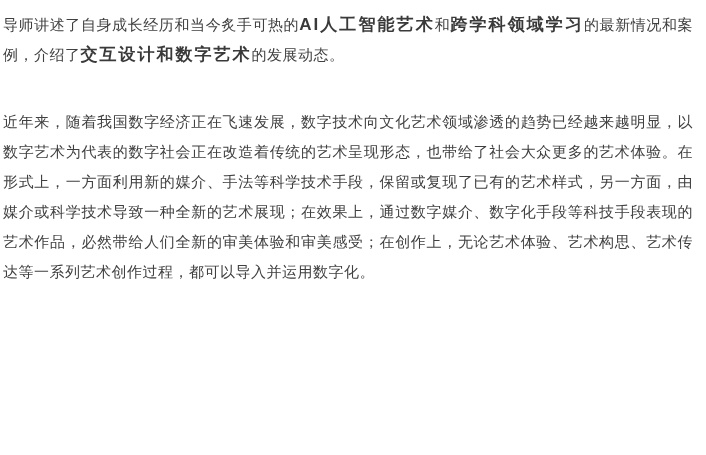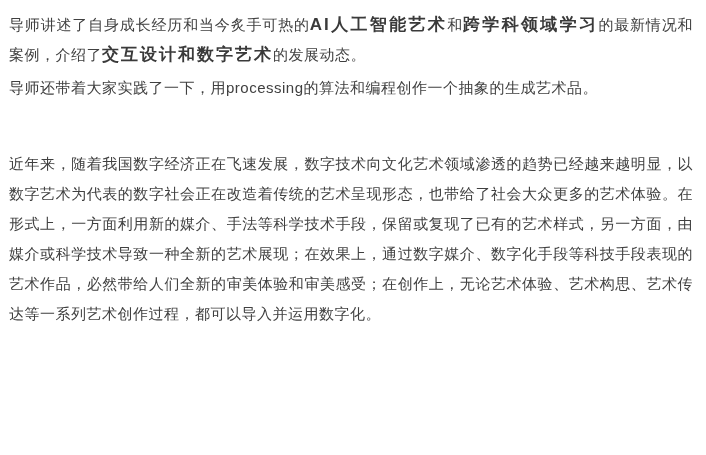--- a/index.html
+++ b/index.html
@@ -8,49 +8,48 @@
     background: #ffffff;
   }
   body {
     width: 706px;
     height: 455px;
     box-sizing: border-box;
     overflow: hidden;
     font-family: "Liberation Sans", sans-serif;
   }
   .article {
-    padding: 10px 13px 0 9px;
+    padding: 10px 13px 0 3px;
   }
   p.para {
     margin: 0;
     font-size: 15px;
     line-height: 30px;
     color: #404040;
     text-align: justify;
     letter-spacing: 0.5px;
   }
   p.para span { white-space: pre-wrap; }
   .kw {
     font-weight: bold;
     font-size: 17px;
     letter-spacing: 2px;
     color: #3a3a3a;
   }
   #p2 { margin-top: 0; }
   #p3 { margin-top: 3px; }
   .spacer-para { height: 30px; }
-  #p4 { margin-top: 16px; }
+  #p4 { margin-top: 7px; }
 </style>
 </head>
 <body>
 
 <div class="article">
 
   <p class="para" id="p1"><span>导师讲述了自身成长经历和当今炙手可热的</span><span class="kw">AI人工智能艺术</span><span>和</span><span class="kw">跨学科领域学习</span><span>的最新情况和案例，介绍了</span><span class="kw">交互设计和数字艺术</span><span>的发展动态。</span></p>
 
 
-  <p class="para" id="p3"><span>导师还带着大家实践了一下，用processing的算法和编程创作一个抽象的生成艺术品。</span></p>
 
   <p class="para spacer-para"></p>
 
   <p class="para" id="p4"><span>近年来，随着我国数字经济正在飞速发展，数字技术向文化艺术领域渗透的趋势已经越来越明显，以数字艺术为代表的数字社会正在改造着传统的艺术呈现形态，也带给了社会大众更多的艺术体验。在形式上，一方面利用新的媒介、手法等科学技术手段，保留或复现了已有的艺术样式，另一方面，由媒介或科学技术导致一种全新的艺术展现；在效果上，通过数字媒介、数字化手段等科技手段表现的艺术作品，必然带给人们全新的审美体验和审美感受；在创作上，无论艺术体验、艺术构思、艺术传达等一系列艺术创作过程，都可以导入并运用数字化。</span></p>
 
 </div>
 
 </body></html>

